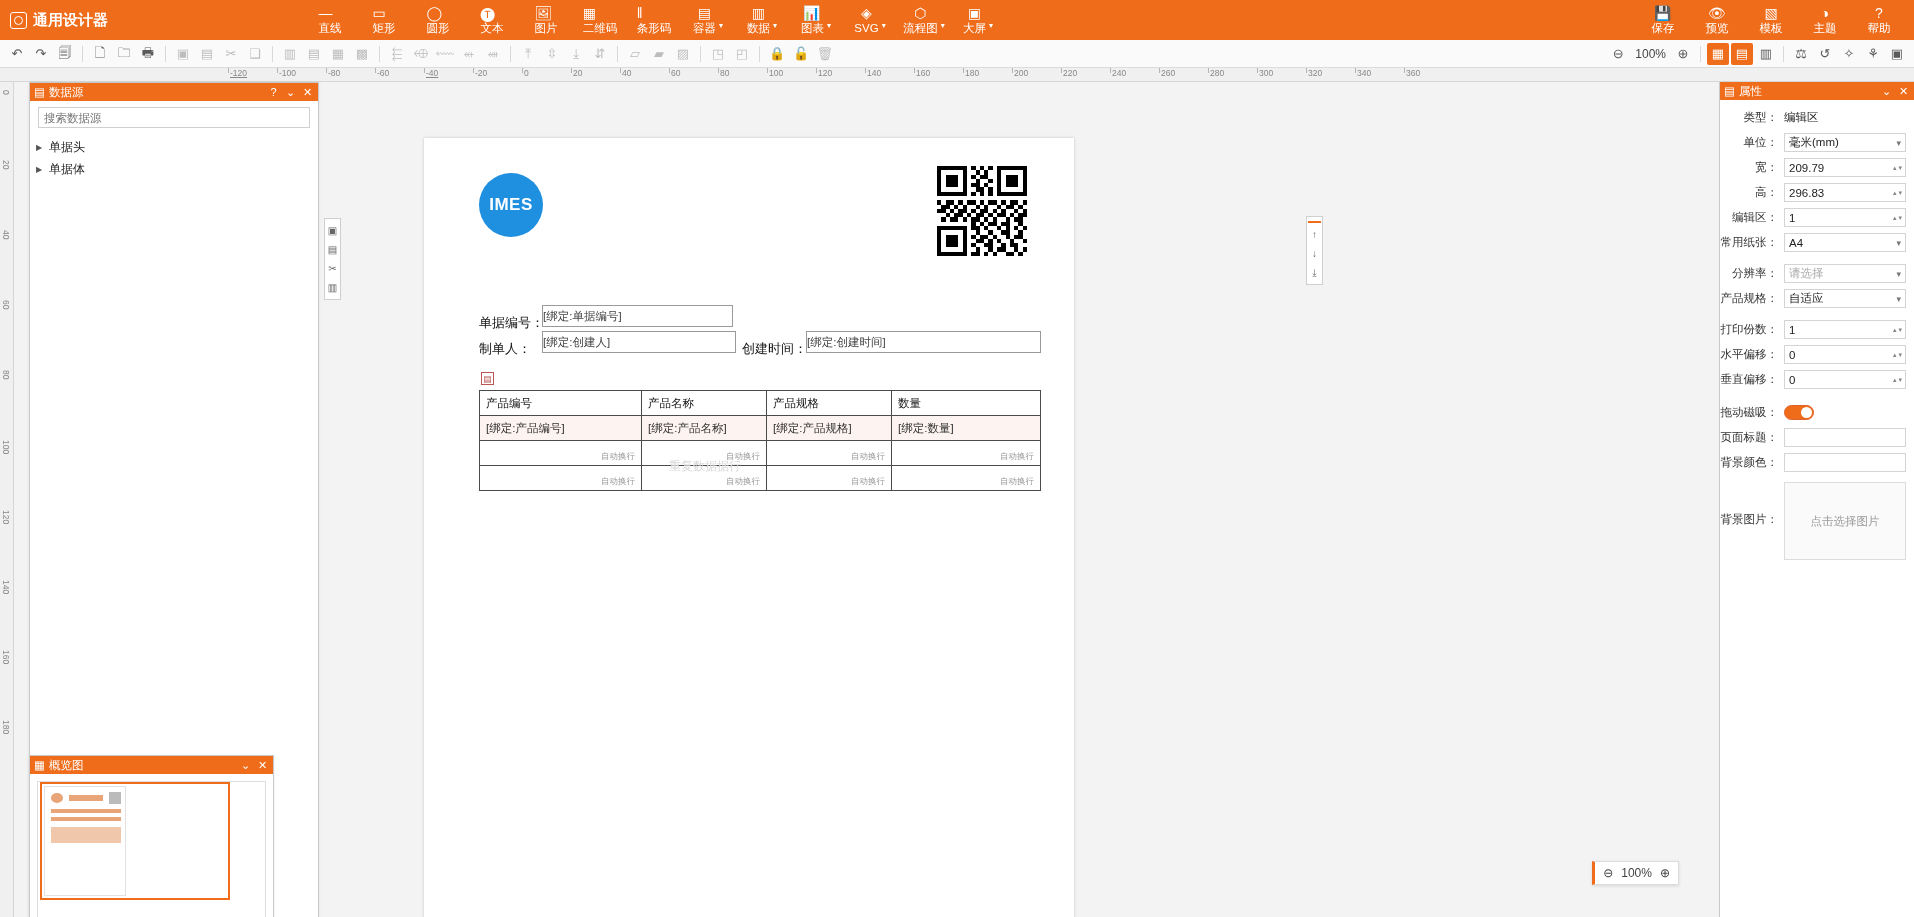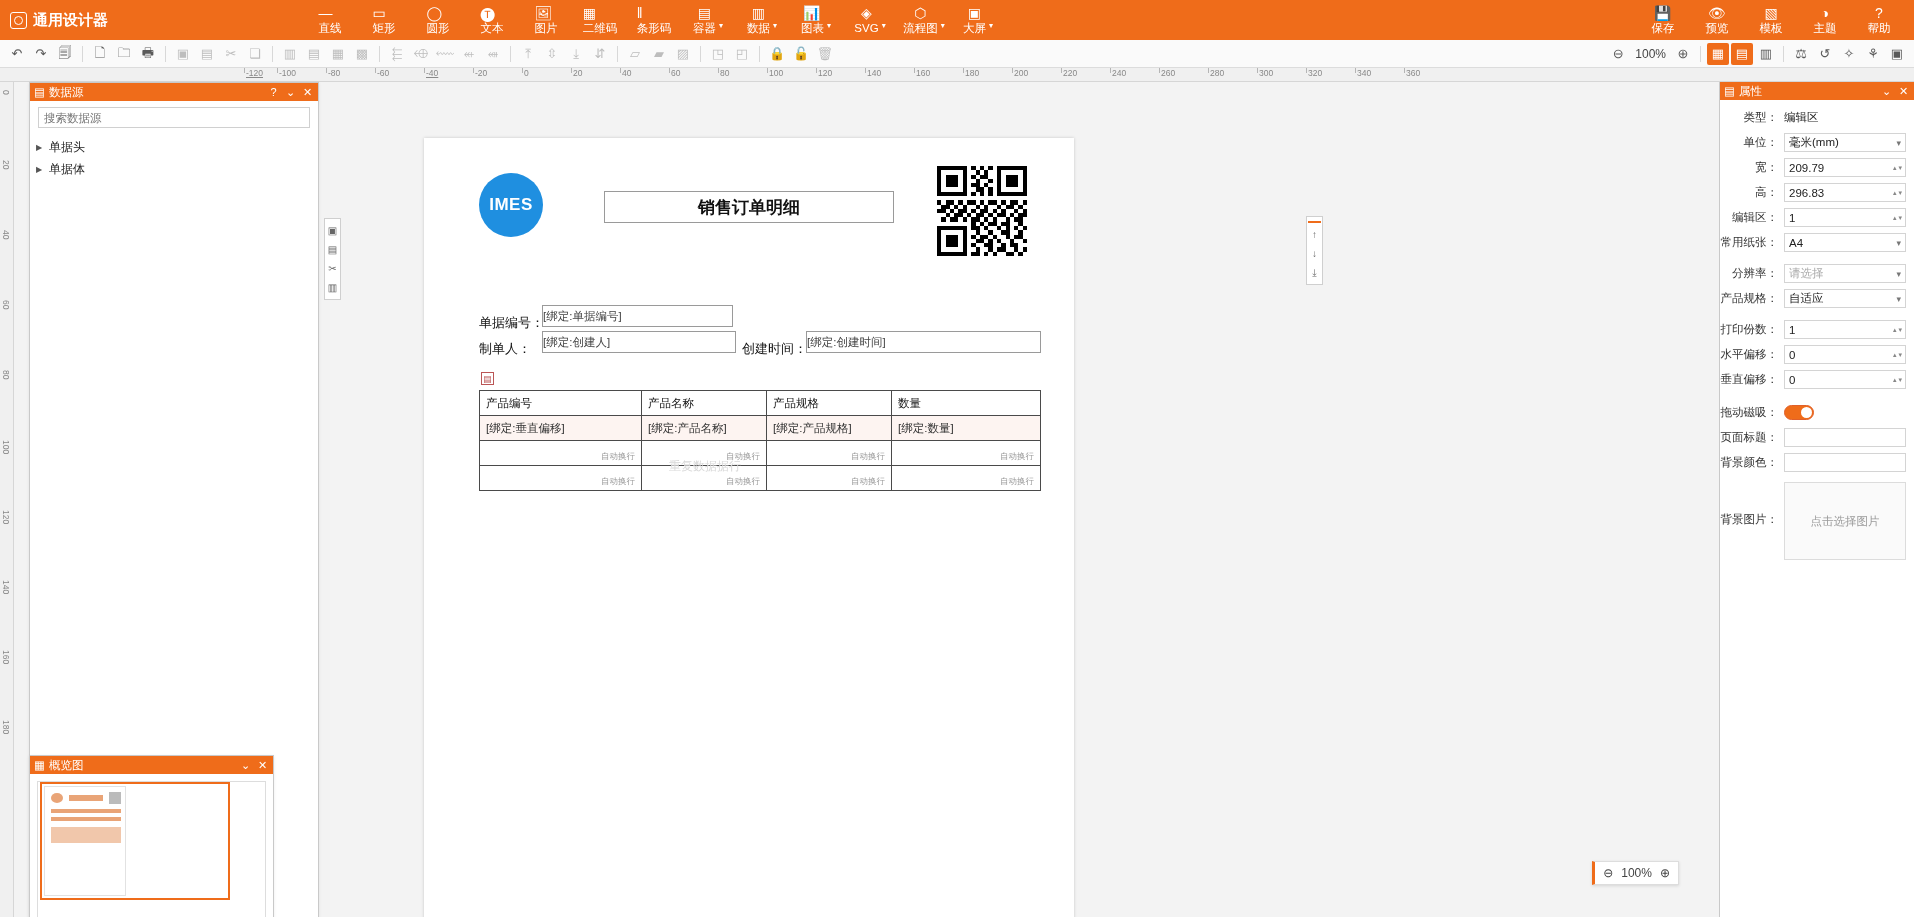--- a/index.html
+++ b/index.html
@@ -397,21 +397,21 @@
     <div class="tb-sep"></div>
     <div class="tb-btn">⚖</div>
     <div class="tb-btn">↺</div>
     <div class="tb-btn">✧</div>
     <div class="tb-btn">⚘</div>
     <div class="tb-btn">▣</div>
   </div>
 </div>
 
 <div class="ruler-h">
-    <span class="tick" style="left: 244px; text-decoration: underline;">-120</span>
+    <span class="tick" style="left: 228px; text-decoration: underline;">-120</span>
     <span class="tick" style="left: 277px;">-100</span>
     <span class="tick" style="left: 326px;">-80</span>
     <span class="tick" style="left: 375px;">-60</span>
     <span class="tick" style="left: 424px; text-decoration: underline;">-40</span>
     <span class="tick" style="left: 473px;">-20</span>
     <span class="tick" style="left: 522px;">0</span>
     <span class="tick" style="left: 571px;">20</span>
     <span class="tick" style="left: 620px;">40</span>
     <span class="tick" style="left: 669px;">60</span>
     <span class="tick" style="left: 718px;">80</span>
@@ -505,21 +505,20 @@
 
       <div class="float-strip right">
         <div class="fs-top"></div>
         <div class="fs-item">↑</div>
         <div class="fs-item">↓</div>
         <div class="fs-item">⤓</div>
       </div>
 
       <div class="logo">IMES</div>
 
-      <div class="doc-title-box">销售订单明细</div>
 
       <div class="qr">
         <svg viewBox="0 0 21 21" width="90" height="90" shape-rendering="crispEdges">
           <rect width="21" height="21" fill="#fff"></rect>
           <g fill="#000">
             <rect x="0" y="0" width="7" height="1"></rect>
               <rect x="0" y="6" width="7" height="1"></rect>
             <rect x="0" y="0" width="1" height="7"></rect>
               <rect x="6" y="0" width="1" height="7"></rect>
             <rect x="2" y="2" width="3" height="3"></rect>
@@ -646,21 +645,21 @@
 
       <table class="tbl">
         <tbody>
             <tr class="hdr">
           <td style="width:162px">产品编号</td>
           <td style="width:125px">产品名称</td>
           <td style="width:125px">产品规格</td>
           <td>数量</td>
         </tr>
         <tr class="bind">
-          <td>[绑定:垂直偏移]</td>
+          <td>[绑定:产品编号]</td>
           <td>[绑定:产品名称]</td>
           <td>[绑定:产品规格]</td>
           <td>[绑定:数量]</td>
         </tr>
         <tr class="auto">
           <td>自动换行</td>
           <td>自动换行</td>
           <td>自动换行</td>
           <td>自动换行</td>
         </tr>

